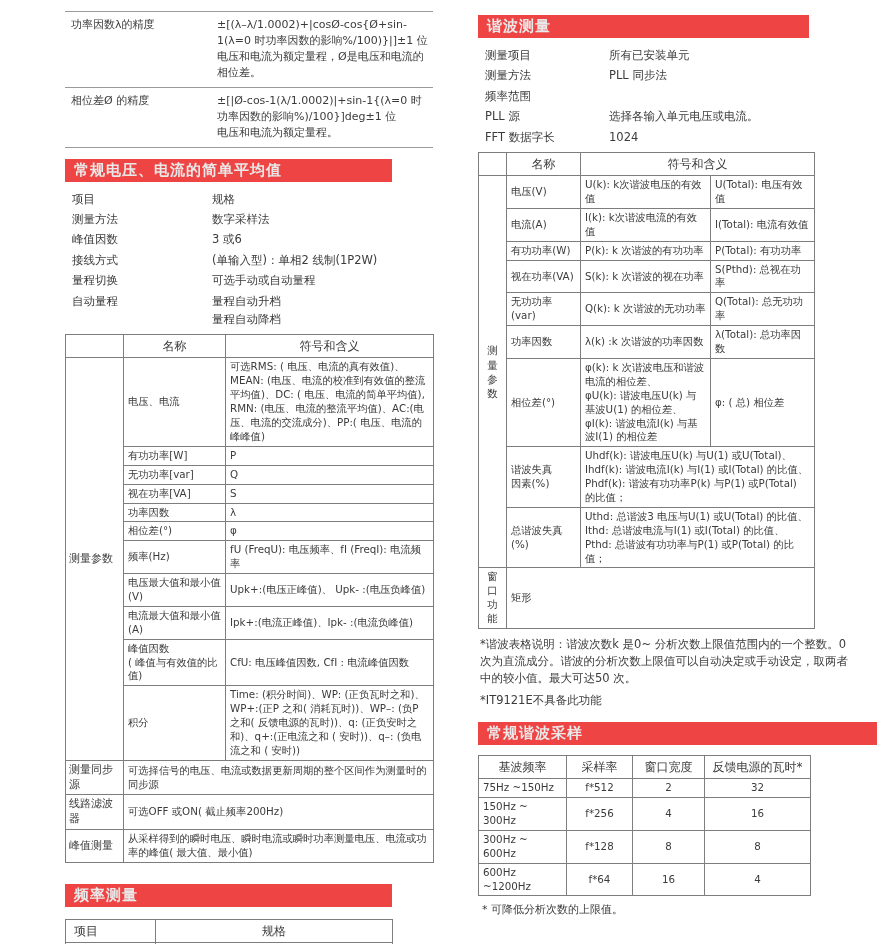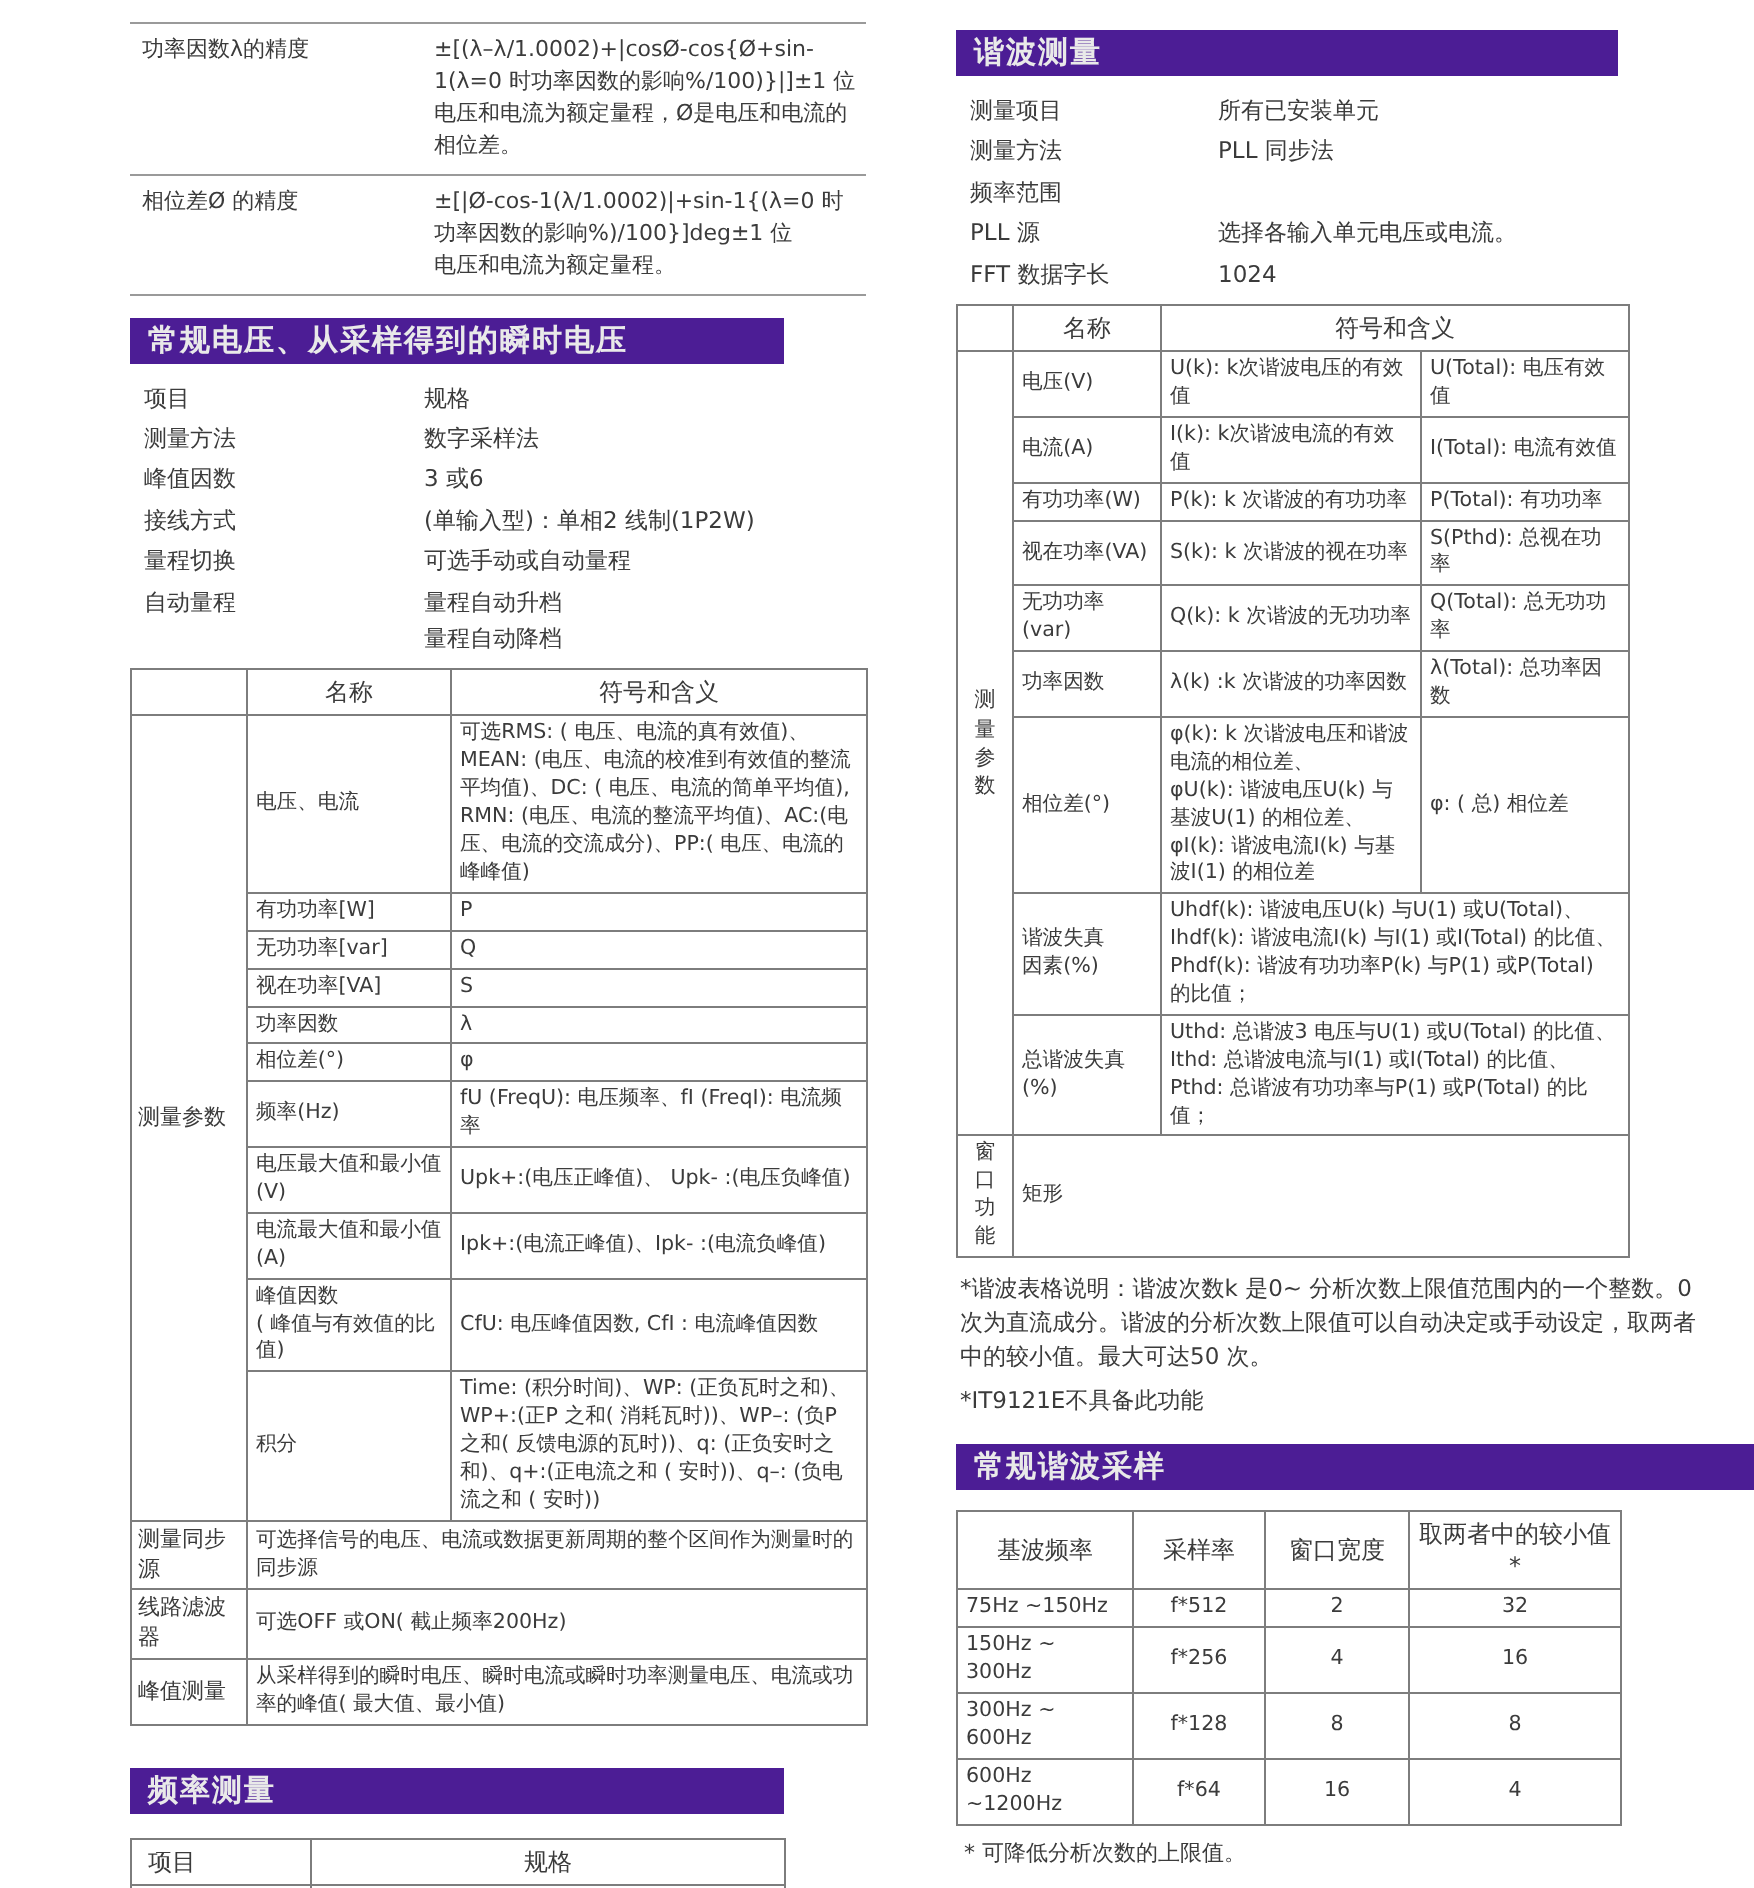--- a/index.html
+++ b/index.html
@@ -5,21 +5,21 @@
   html,body{margin:0;padding:0;}
   body{
     width:877px;height:944px;background:#ffffff;position:relative;
     font-family:"DejaVu Sans","Liberation Sans",sans-serif;
     color:#3b3b3b;-webkit-font-smoothing:antialiased;
   }
   .col{position:absolute;top:0;}
   .col-left{left:65px;width:368px;}
   .col-right{left:478px;width:376px;}
   .bar{
-    background:#4c1d95;color:#e9e9e9;font-size:15px;font-weight:bold;
+    background:#ef4444;color:#e9e9e9;font-size:15px;font-weight:bold;
     padding:2px 9px;letter-spacing:1px;box-sizing:border-box;width:327px;
   }
   .pre{white-space:pre-line;}
   
   .toptab{border-top:1px solid #9a9a9a;margin-top:11px;font-size:11px;}
   .toptab .trow{display:flex;border-bottom:1px solid #9a9a9a;padding:5px 0 6px 6px;line-height:1.45;}
   .toptab .tlabel{width:146px;flex:none;}
   .toptab .tval{flex:1;padding-right:2px;}
   
   .kv{font-size:11.5px;line-height:1.6;margin:8px 0 6px 7px;}
@@ -63,21 +63,21 @@
       <div class="tval pre">±[(λ–λ/1.0002)+|cosØ-cos{Ø+sin-1(λ=0 时功率因数的影响%/100)}|]±1 位
 电压和电流为额定量程，Ø是电压和电流的相位差。</div>
     </div>
     <div class="trow">
       <div class="tlabel">相位差Ø 的精度</div>
       <div class="tval pre">±[|Ø-cos-1(λ/1.0002)|+sin-1{(λ=0 时功率因数的影响%)/100}]deg±1 位
 电压和电流为额定量程。</div>
     </div>
   </div>
 
-  <div class="bar" style="margin-top:11px">常规电压、从采样得到的瞬时电压</div>
+  <div class="bar" style="margin-top:11px">常规电压、电流的简单平均值</div>
 
   <div class="kv kv-left">
     <div class="kvrow">
         <div class="kvlabel">项目</div>
         <div class="kvval pre">规格</div>
       </div>
     <div class="kvrow">
         <div class="kvlabel">测量方法</div>
         <div class="kvval pre">数字采样法</div>
       </div>
@@ -307,21 +307,21 @@
         <col class="c0">
         <col class="c1">
         <col class="c2">
         <col class="c3">
       </colgroup>
     <tbody>
         <tr>
       <th>基波频率</th>
       <th>采样率</th>
       <th>窗口宽度</th>
-      <th>取两者中的较小值*</th>
+      <th>反馈电源的瓦时*</th>
     </tr>
     <tr>
           <td class="l">75Hz ~150Hz</td>
           <td>f*512</td>
           <td>2</td>
           <td>32</td>
         </tr>
     <tr>
           <td class="l">150Hz ~ 300Hz</td>
           <td>f*256</td>

